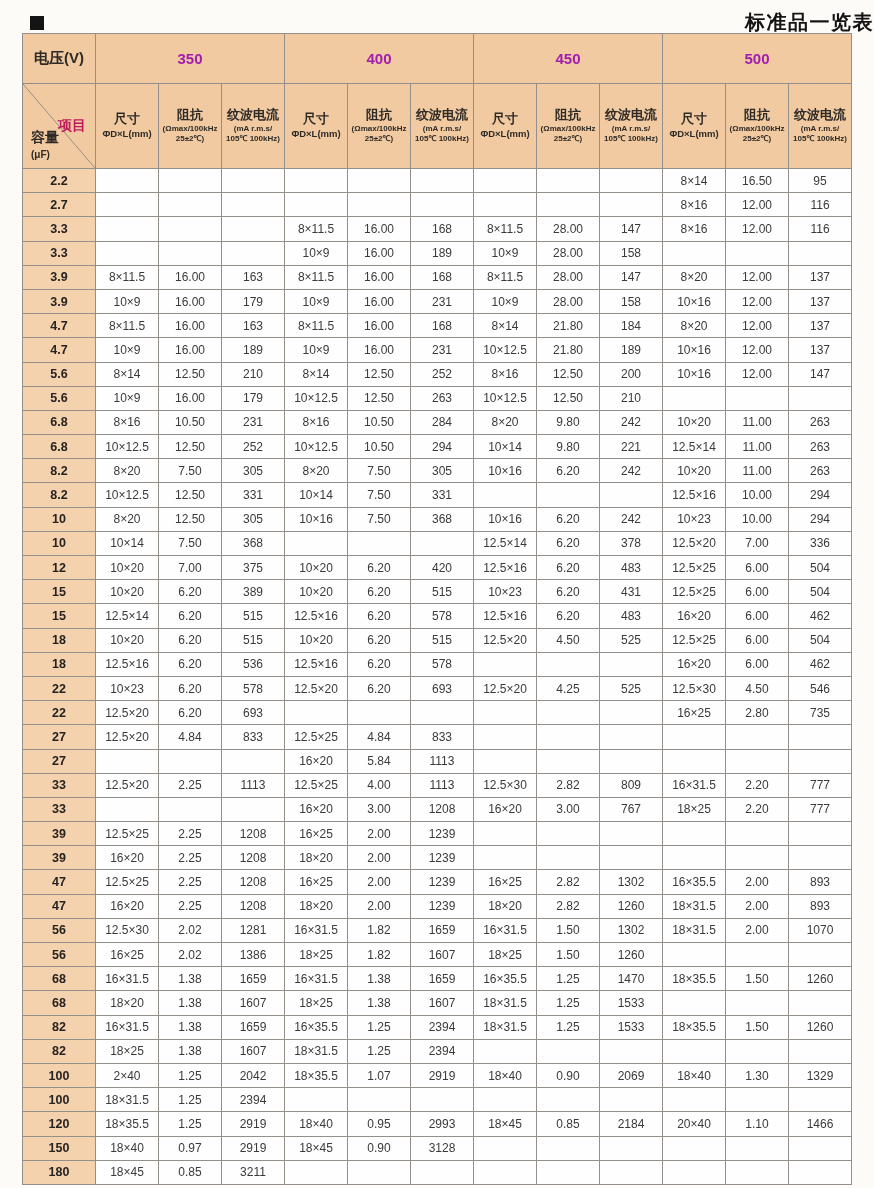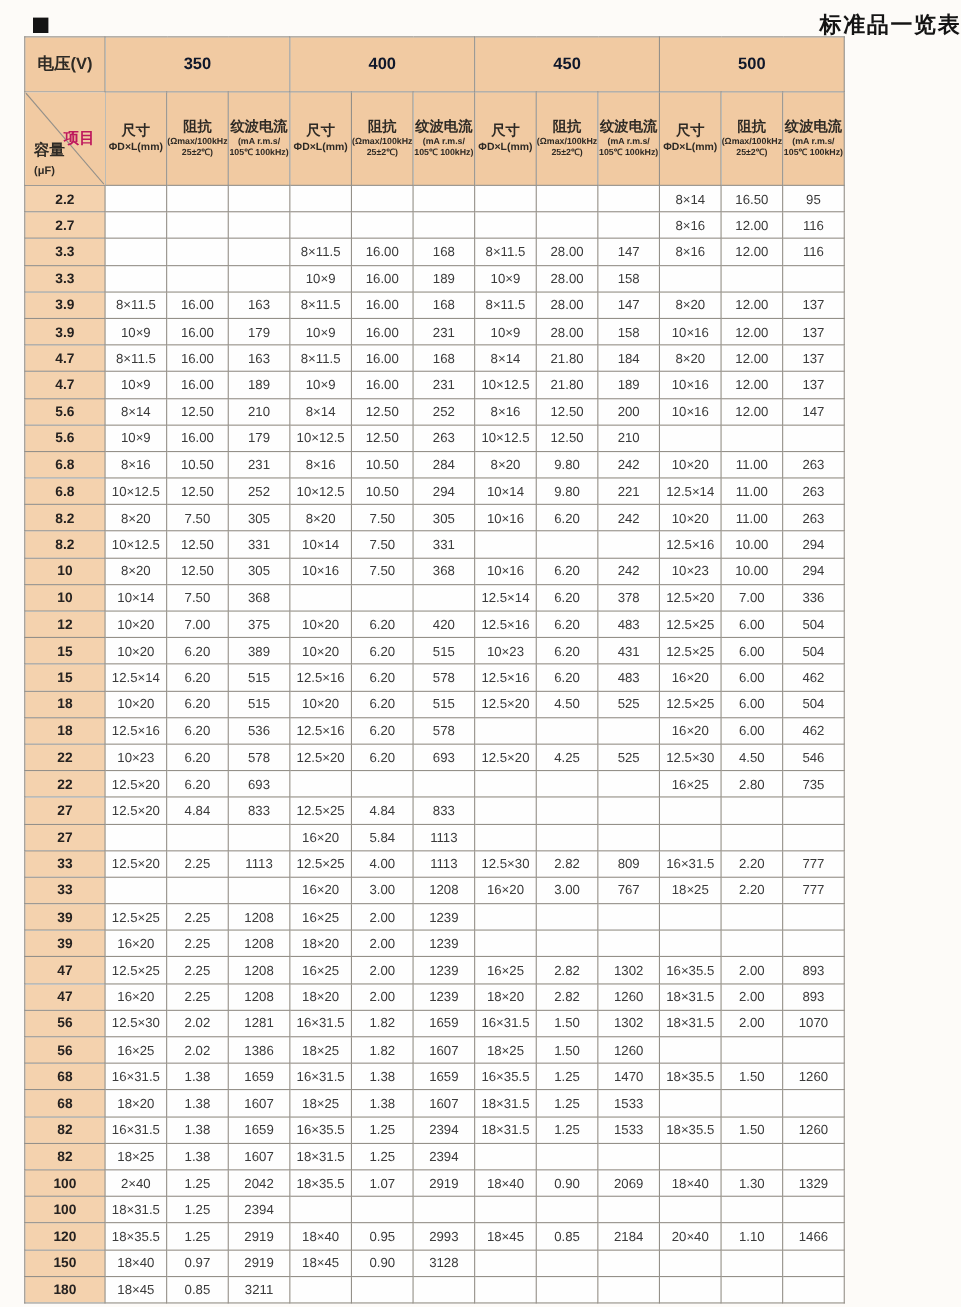--- a/index.html
+++ b/index.html
@@ -7,30 +7,30 @@
     width:874px;height:1188px;overflow:hidden;
     background:#fdfbf8;
     font-family:"Liberation Sans", sans-serif;
   }
   .title-bar{display:flex;align-items:center;gap:9px;padding:12px 0 0 30px;height:33px;box-sizing:border-box;justify-content:space-between;}
   .bullet{width:14px;height:14px;background:#141414;flex:0 0 auto;}
   .title-text{font-size:20px;font-weight:bold;color:#141414;letter-spacing:1.5px;}
 
   table.spec{
     border-collapse:collapse;table-layout:fixed;
-    width:746px;margin-left:22px;
+    width:830px;margin-left:22px;
     border:1.5px solid #8e887c;
   }
   table.spec td{
     border:1px solid #949089;
     text-align:center;vertical-align:middle;
     padding:0;overflow:hidden;white-space:nowrap;
   }
   .hrow1{height:50px;}
-  .hrow1 td{background:#f1caa2;font-size:15px;font-weight:bold;color:#0f172a;}
+  .hrow1 td{background:#f1caa2;font-size:15px;font-weight:bold;color:#a21caf;}
   .hrow2{height:85px;}
   td.sub{background:#f1caa2;color:#2e2a25;}
   .sub-name{font-size:13px;font-weight:bold;line-height:1.3;}
   .sub-line{font-size:8px;font-weight:bold;line-height:1.3;}
   td.sub-size .sub-line{font-size:9.5px;}
 
   td.corner-v{background:#f1caa2;font-size:15px;font-weight:bold;color:#2e2a25;}
   td.corner-d{background:#f1caa2;position:relative;}
   .corner-d svg{position:absolute;left:0;top:0;width:100%;height:100%;}
   .item-lbl{position:absolute;top:9px;right:9px;font-size:14px;font-weight:bold;color:#be185d;margin-top:24px;}

